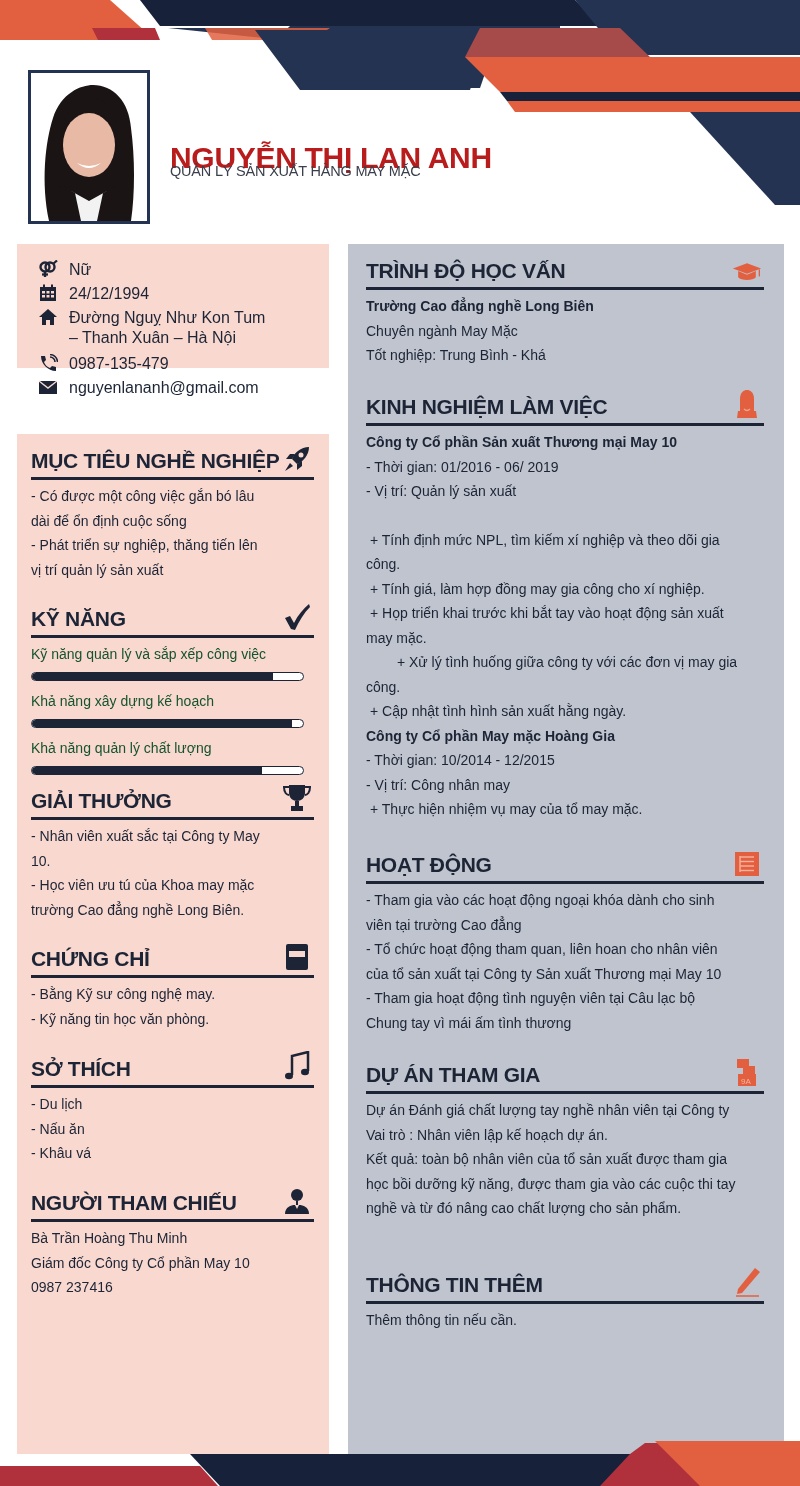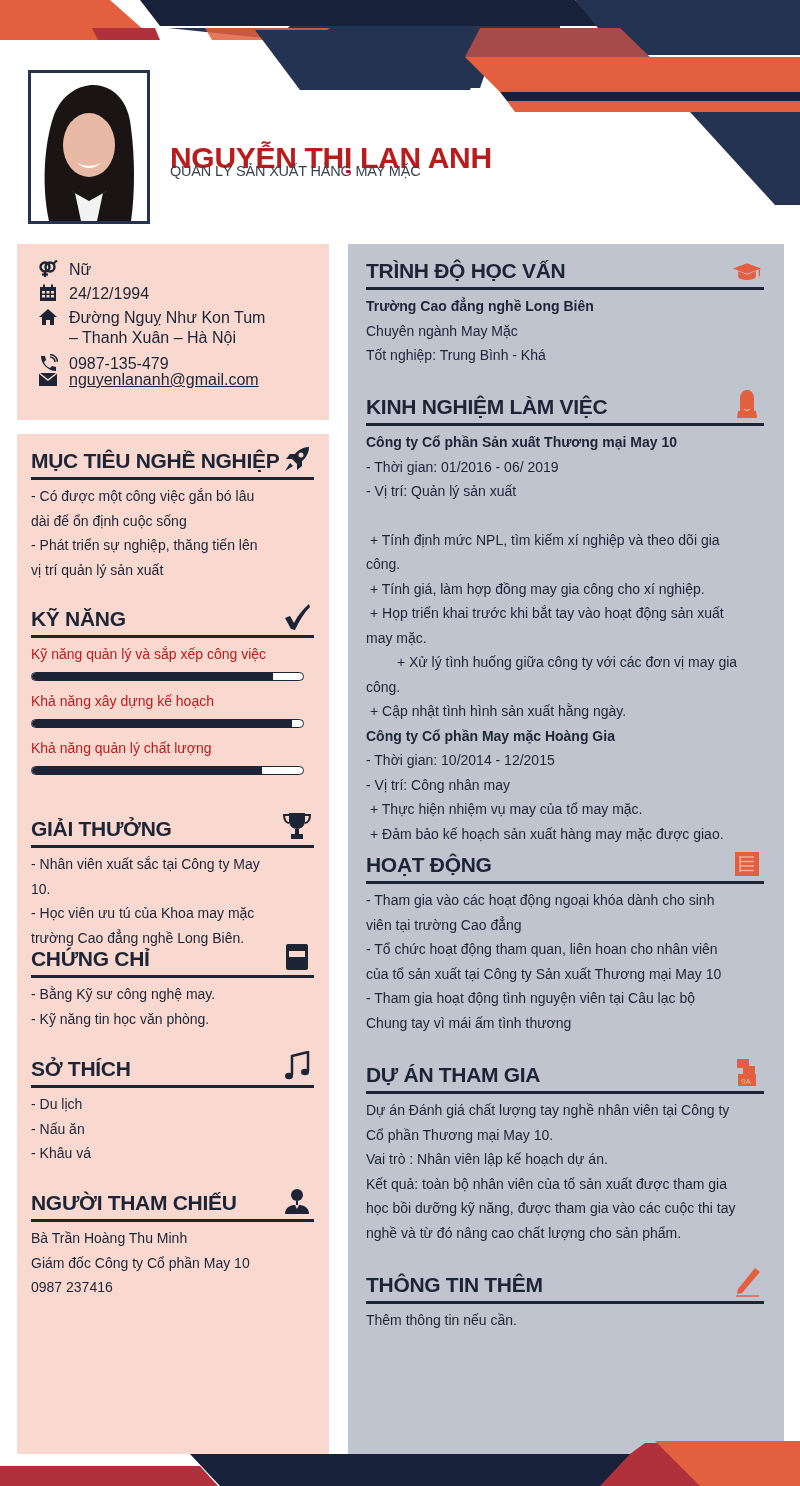--- a/index.html
+++ b/index.html
@@ -18,21 +18,21 @@
     position: absolute; left: 170px; top: 121px; font-size: 30px; font-weight: bold;
     color: #b91c1c; letter-spacing: -0.3px; margin-top: 20px;
   }
   .job-title {
     position: absolute; left: 170px; top: 163px; font-size: 14.5px; color: #3a3f4a;
     letter-spacing: -0.2px;
   }
 
   
   .contact-box {
-    position: absolute; left: 17px; top: 244px; width: 312px; height: 176px;
+    position: absolute; left: 17px; top: 244px; width: 312px; height: 124px;
     background: #f9d8d0;
   }
   .contact-row { position: absolute; left: 20px; display: flex; align-items: flex-start; font-size: 16px; color: #1c2435; }
   .contact-row .ic { width: 22px; height: 18px; margin-right: 10px; display: flex; align-items: center; justify-content: center; }
   .contact-row .txt { line-height: 20px; }
 
   .left-col {
     position: absolute; left: 17px; top: 434px; width: 312px; height: 1020px;
     background: #f9d8d0;
   }
@@ -51,21 +51,21 @@
   }
   .sec-head .icon { position: absolute; right: 2px; bottom: 4px; width: 30px; height: 30px; display: flex; align-items: flex-end; justify-content: center; }
 
   .body-text { font-size: 14px; line-height: 24.5px; color: #1c2435; }
   .body-text .line { white-space: nowrap; }
   .body-text .bold { font-weight: bold; }
 
   .left-col .section { left: 14px; width: 283px; }
   .right-col .section { left: 18px; width: 398px; }
 
-  .skill-label { font-size: 14px; color: #b91c1c; line-height: 20px; margin-top: 6px; }
+  .skill-label { font-size: 14px; color: #14532d; line-height: 20px; margin-top: 6px; }
   .skill-bar {
     margin-top: 8px; height: 9px; width: 273px; border-radius: 5px; background: #ffffff;
     border: 1px solid #1c2435; overflow: hidden;
   }
   .skill-fill { height: 100%; background: #1c2435; border-radius: 4px 0 0 4px; }
 </style>
 </head>
 <body>
 
 <svg class="header-svg" viewBox="0 0 800 240" preserveAspectRatio="none">
@@ -146,21 +146,21 @@
   <div class="contact-row" style="top:110px;">
     <span class="ic">
       <svg width="20" height="18" viewBox="0 0 20 18">
           <path d="M3,2 L7,2 L8,6 L6,8 C7,11 9,13 12,14 L14,12 L18,13 L18,17 C10,17 3,10 3,2Z" fill="#1c2435"></path>
           <path d="M12,3 A5,5 0 0 1 17,8" fill="none" stroke="#1c2435" stroke-width="1.6"></path>
           <path d="M12,0.5 A7.5,7.5 0 0 1 19.5,8" fill="none" stroke="#1c2435" stroke-width="1.4"></path>
         </svg>
     </span>
     <span class="txt">0987-135-479</span>
   </div>
-  <div class="contact-row" style="top:126px;text-decoration:underline;">
+  <div class="contact-row" style="top:134px;">
     <span class="ic">
       <svg width="20" height="16" viewBox="0 0 20 16">
           <rect x="1" y="2" width="18" height="13" fill="#1c2435"></rect>
           <polyline points="1,2 10,9 19,2" fill="none" stroke="#f9d8d0" stroke-width="1.4"></polyline>
         </svg>
     </span>
     <span class="txt">nguyenlananh@gmail.com</span>
   </div>
 </div>
 
@@ -209,21 +209,21 @@
         </div>
     </div>
     <div style="margin-top:10px;">
       <div class="skill-label">Khả năng quản lý chất lượng</div>
       <div class="skill-bar">
           <div class="skill-fill" style="width:85%;"></div>
         </div>
     </div>
   </div>
 
-  <div class="section" style="top:350px;margin-top:28px;">
+  <div class="section" style="top:350px;">
     <div class="sec-head">
       <span class="title">GIẢI THƯỞNG</span>
       <span class="icon">
         <svg width="28" height="30" viewBox="0 0 28 30">
             <path d="M6,2 L22,2 L22,10 C22,15 18,18 14,18 C10,18 6,15 6,10Z" fill="#1c2435"></path>
             <path d="M6,4 L1,4 C1,10 4,12 6,12" fill="none" stroke="#1c2435" stroke-width="2"></path>
             <path d="M22,4 L27,4 C27,10 24,12 22,12" fill="none" stroke="#1c2435" stroke-width="2"></path>
             <rect x="12" y="18" width="4" height="5" fill="#1c2435"></rect>
             <rect x="8" y="23" width="12" height="5" fill="#1c2435"></rect>
           </svg>
@@ -330,21 +330,20 @@
       <div class="line" style="padding-left:4px;">  + Tính giá, làm hợp đồng may gia công cho xí nghiệp.</div>
       <div class="line" style="padding-left:4px;">  + Họp triển khai trước khi bắt tay vào hoạt động sản xuất</div>
       <div class="line">may mặc.</div>
       <div class="line" style="padding-left:4px;text-align:center;">  + Xử lý tình huống giữa công ty với các đơn vị may gia</div>
       <div class="line">công.</div>
       <div class="line" style="padding-left:4px;">  + Cập nhật tình hình sản xuất hằng ngày.</div>
       <div class="line bold">Công ty Cổ phần May mặc Hoàng Gia</div>
       <div class="line">- Thời gian: 10/2014 - 12/2015</div>
       <div class="line">- Vị trí: Công nhân may</div>
       <div class="line" style="padding-left:4px;">  + Thực hiện nhiệm vụ may của tổ may mặc.</div>
-      <div class="line" style="padding-left:4px;">  + Đảm bảo kế hoạch sản xuất hàng may mặc được giao.</div>
     </div>
   </div>
 
   <div class="section" style="top:604px;">
     <div class="sec-head">
       <span class="title">HOẠT ĐỘNG</span>
       <span class="icon">
         <svg width="26" height="26" viewBox="0 0 26 26">
             <rect x="1" y="1" width="24" height="24" fill="#e2603f"></rect>
             <g stroke="#f7b3a0" stroke-width="1.4">
@@ -374,21 +373,20 @@
         <svg width="24" height="30" viewBox="0 0 24 30">
             <rect x="2" y="2" width="12" height="9" fill="#e2603f"></rect>
             <rect x="8" y="9" width="12" height="9" fill="#e2603f"></rect>
             <rect x="3" y="17" width="18" height="12" fill="#e2603f"></rect>
             <text x="6" y="27" font-size="8" fill="#f7b3a0" font-family="Liberation Sans, sans-serif">9A</text>
           </svg>
       </span>
     </div>
     <div class="body-text" style="margin-top:4px;">
       <div class="line">Dự án Đánh giá chất lượng tay nghề nhân viên tại Công ty</div>
-      <div class="line">Cổ phần Thương mại May 10.</div>
       <div class="line">Vai trò : Nhân viên lập kế hoạch dự án.</div>
       <div class="line">Kết quả: toàn bộ nhân viên của tổ sản xuất được tham gia</div>
       <div class="line">học bồi dưỡng kỹ năng, được tham gia vào các cuộc thi tay</div>
       <div class="line">nghề và từ đó nâng cao chất lượng cho sản phẩm.</div>
     </div>
   </div>
 
   <div class="section" style="top:1024px;">
     <div class="sec-head">
       <span class="title">THÔNG TIN THÊM</span>

